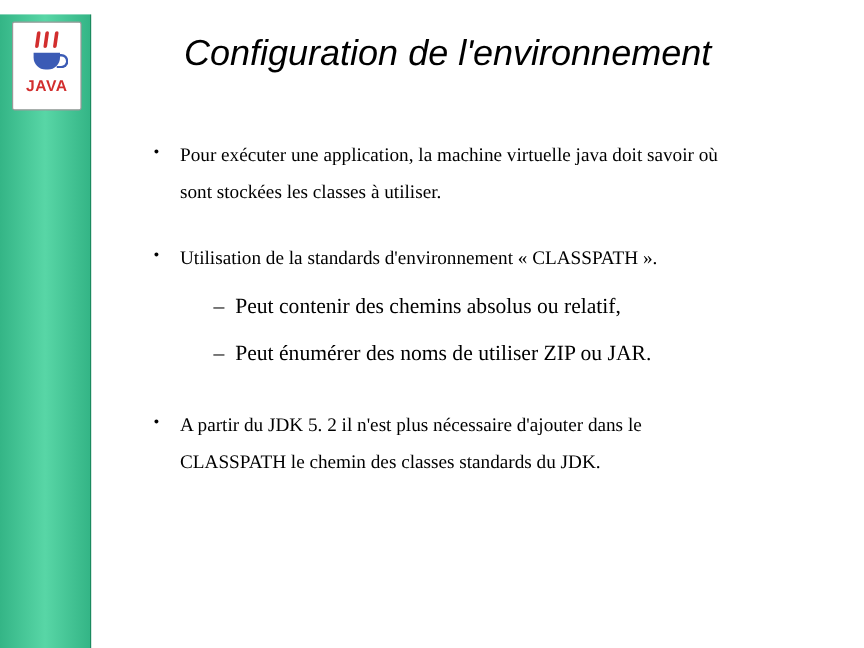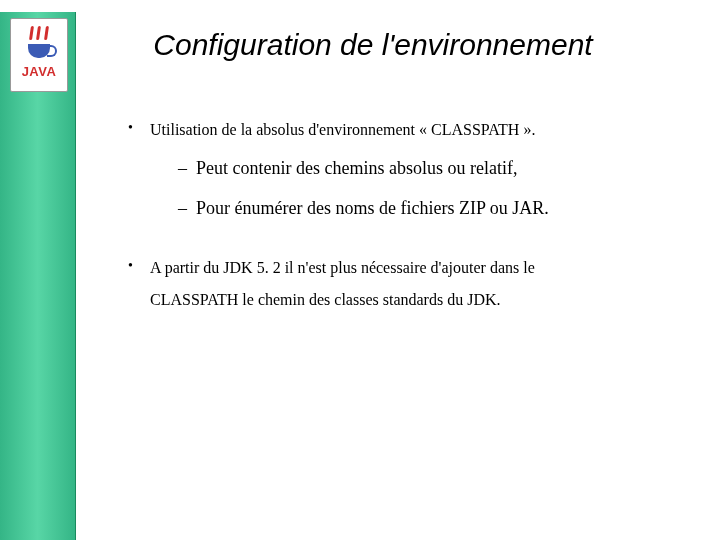--- a/index.html
+++ b/index.html
@@ -153,27 +153,30 @@
       <div class="cup"></div>
     </div>
     <div class="logo-text">JAVA</div>
   </div>
 </div>
 
 <div class="content">
   <h1 class="title">Configuration de l'environnement</h1>
   <ul class="bullets">
     <li>
-      <span>Utilisation de la absolus d'environnement « CLASSPATH ».</span>
+      <span>Pour exécuter une application, la machine virtuelle java doit savoir où sont stockées les classes à utiliser.</span>
+    </li>
+    <li>
+      <span>Utilisation de la standards d'environnement « CLASSPATH ».</span>
       <ul class="sub">
         <li>
           <span>Peut contenir des chemins absolus ou relatif,</span>
         </li>
         <li>
-          <span>Pour énumérer des noms de fichiers ZIP ou JAR.</span>
+          <span>Peut énumérer des noms de utiliser ZIP ou JAR.</span>
         </li>
       </ul>
     </li>
     <li>
       <span>A partir du JDK 5. 2 il n'est plus nécessaire d'ajouter dans le CLASSPATH le chemin des classes standards du JDK.</span>
     </li>
   </ul>
 </div>
 
 </body></html>

